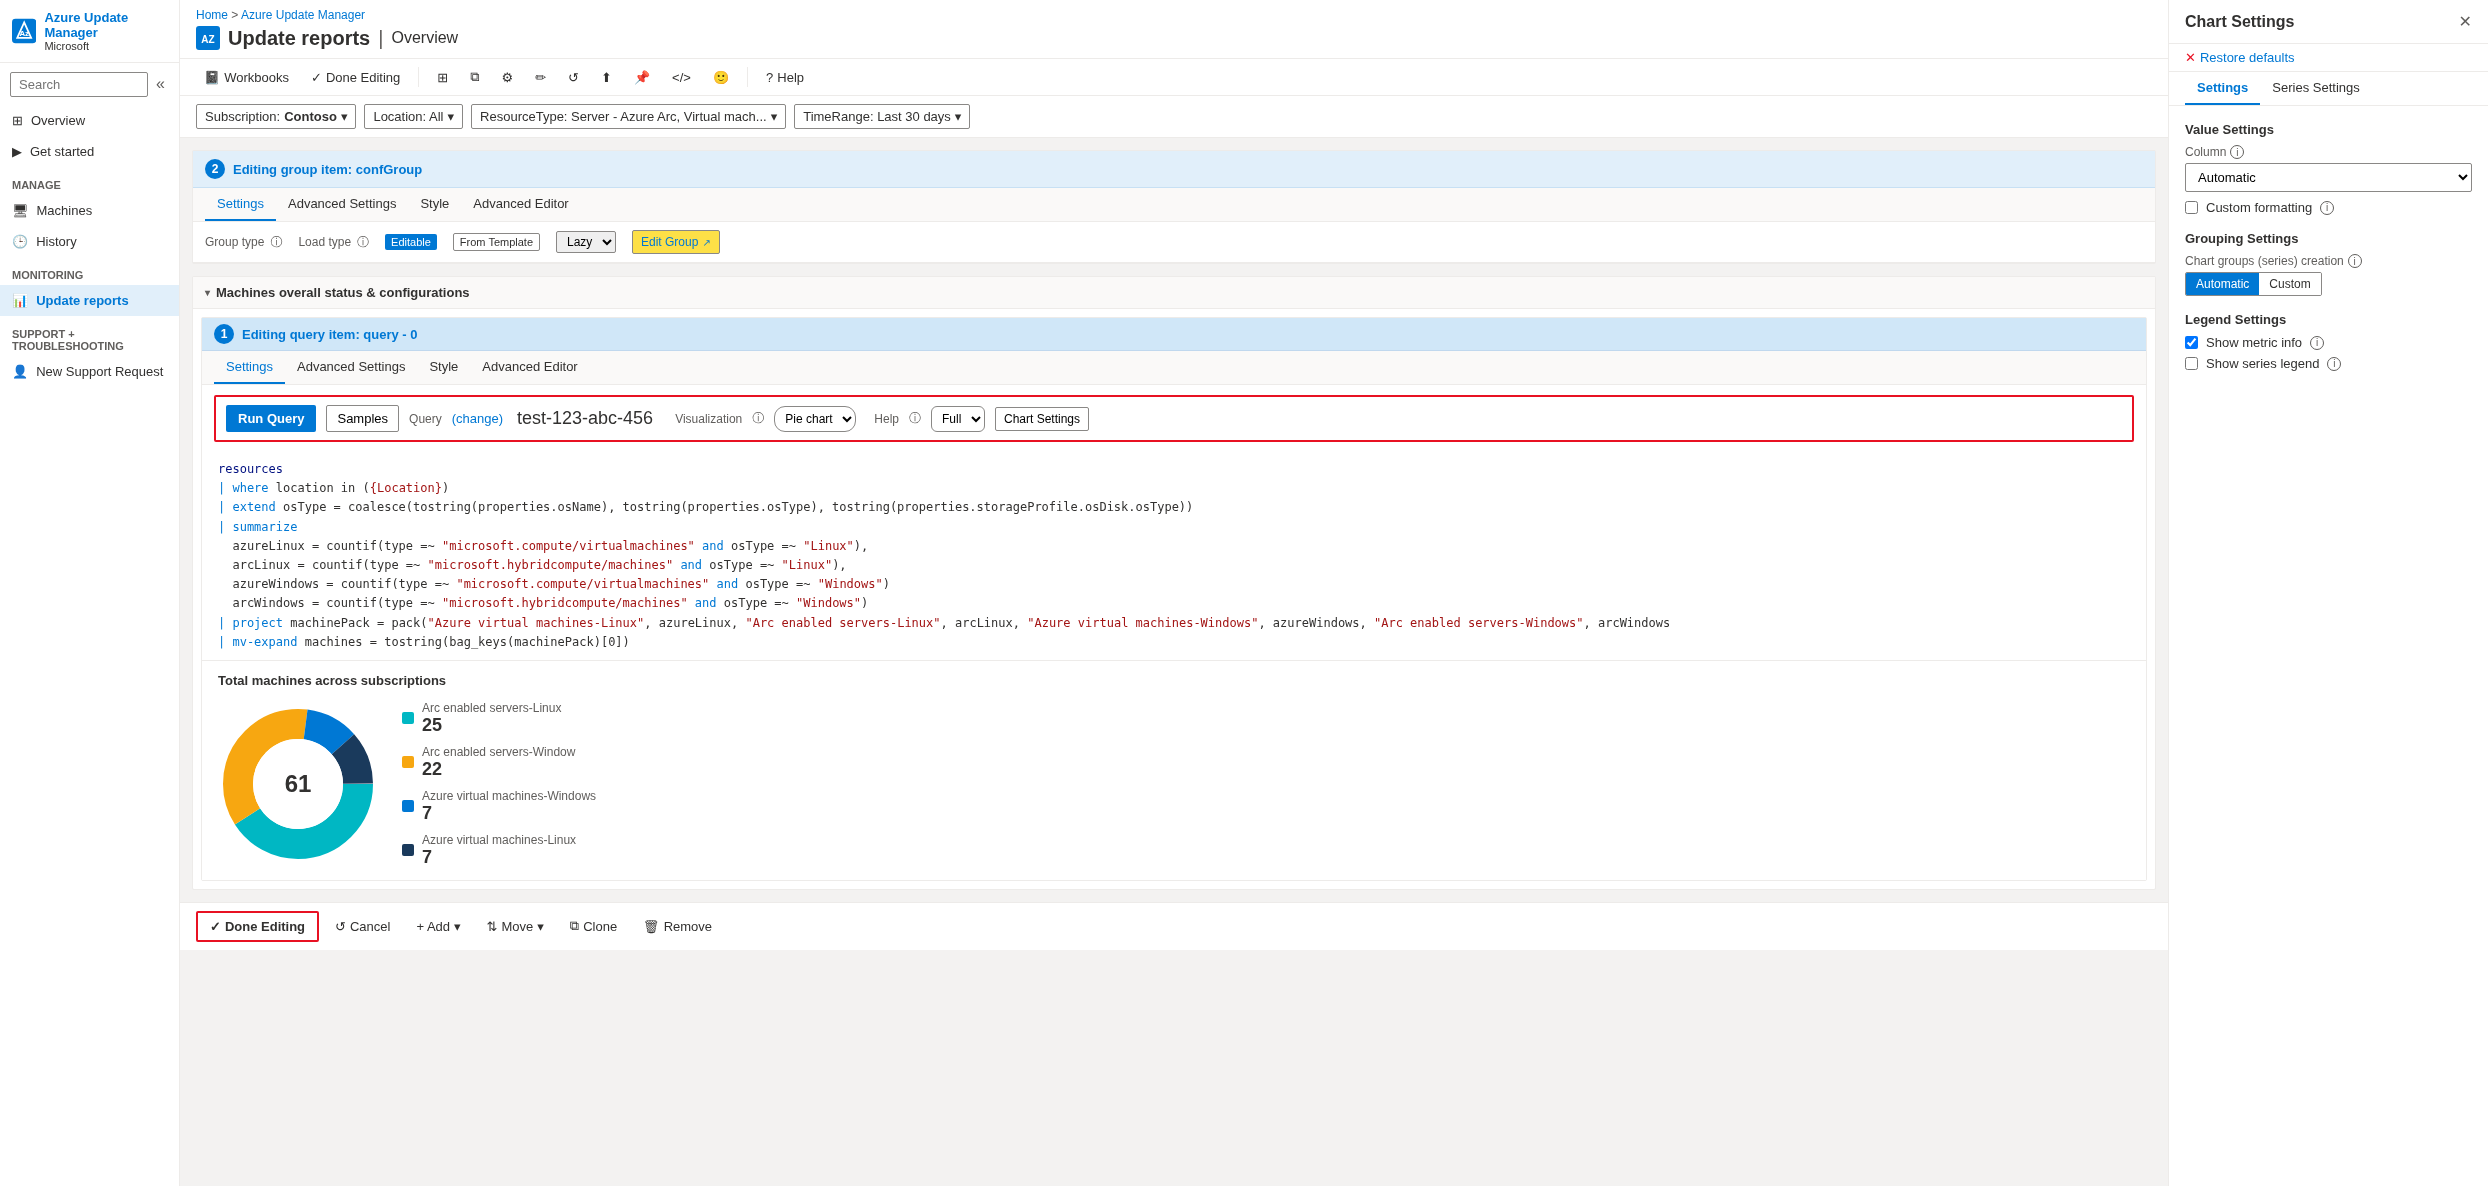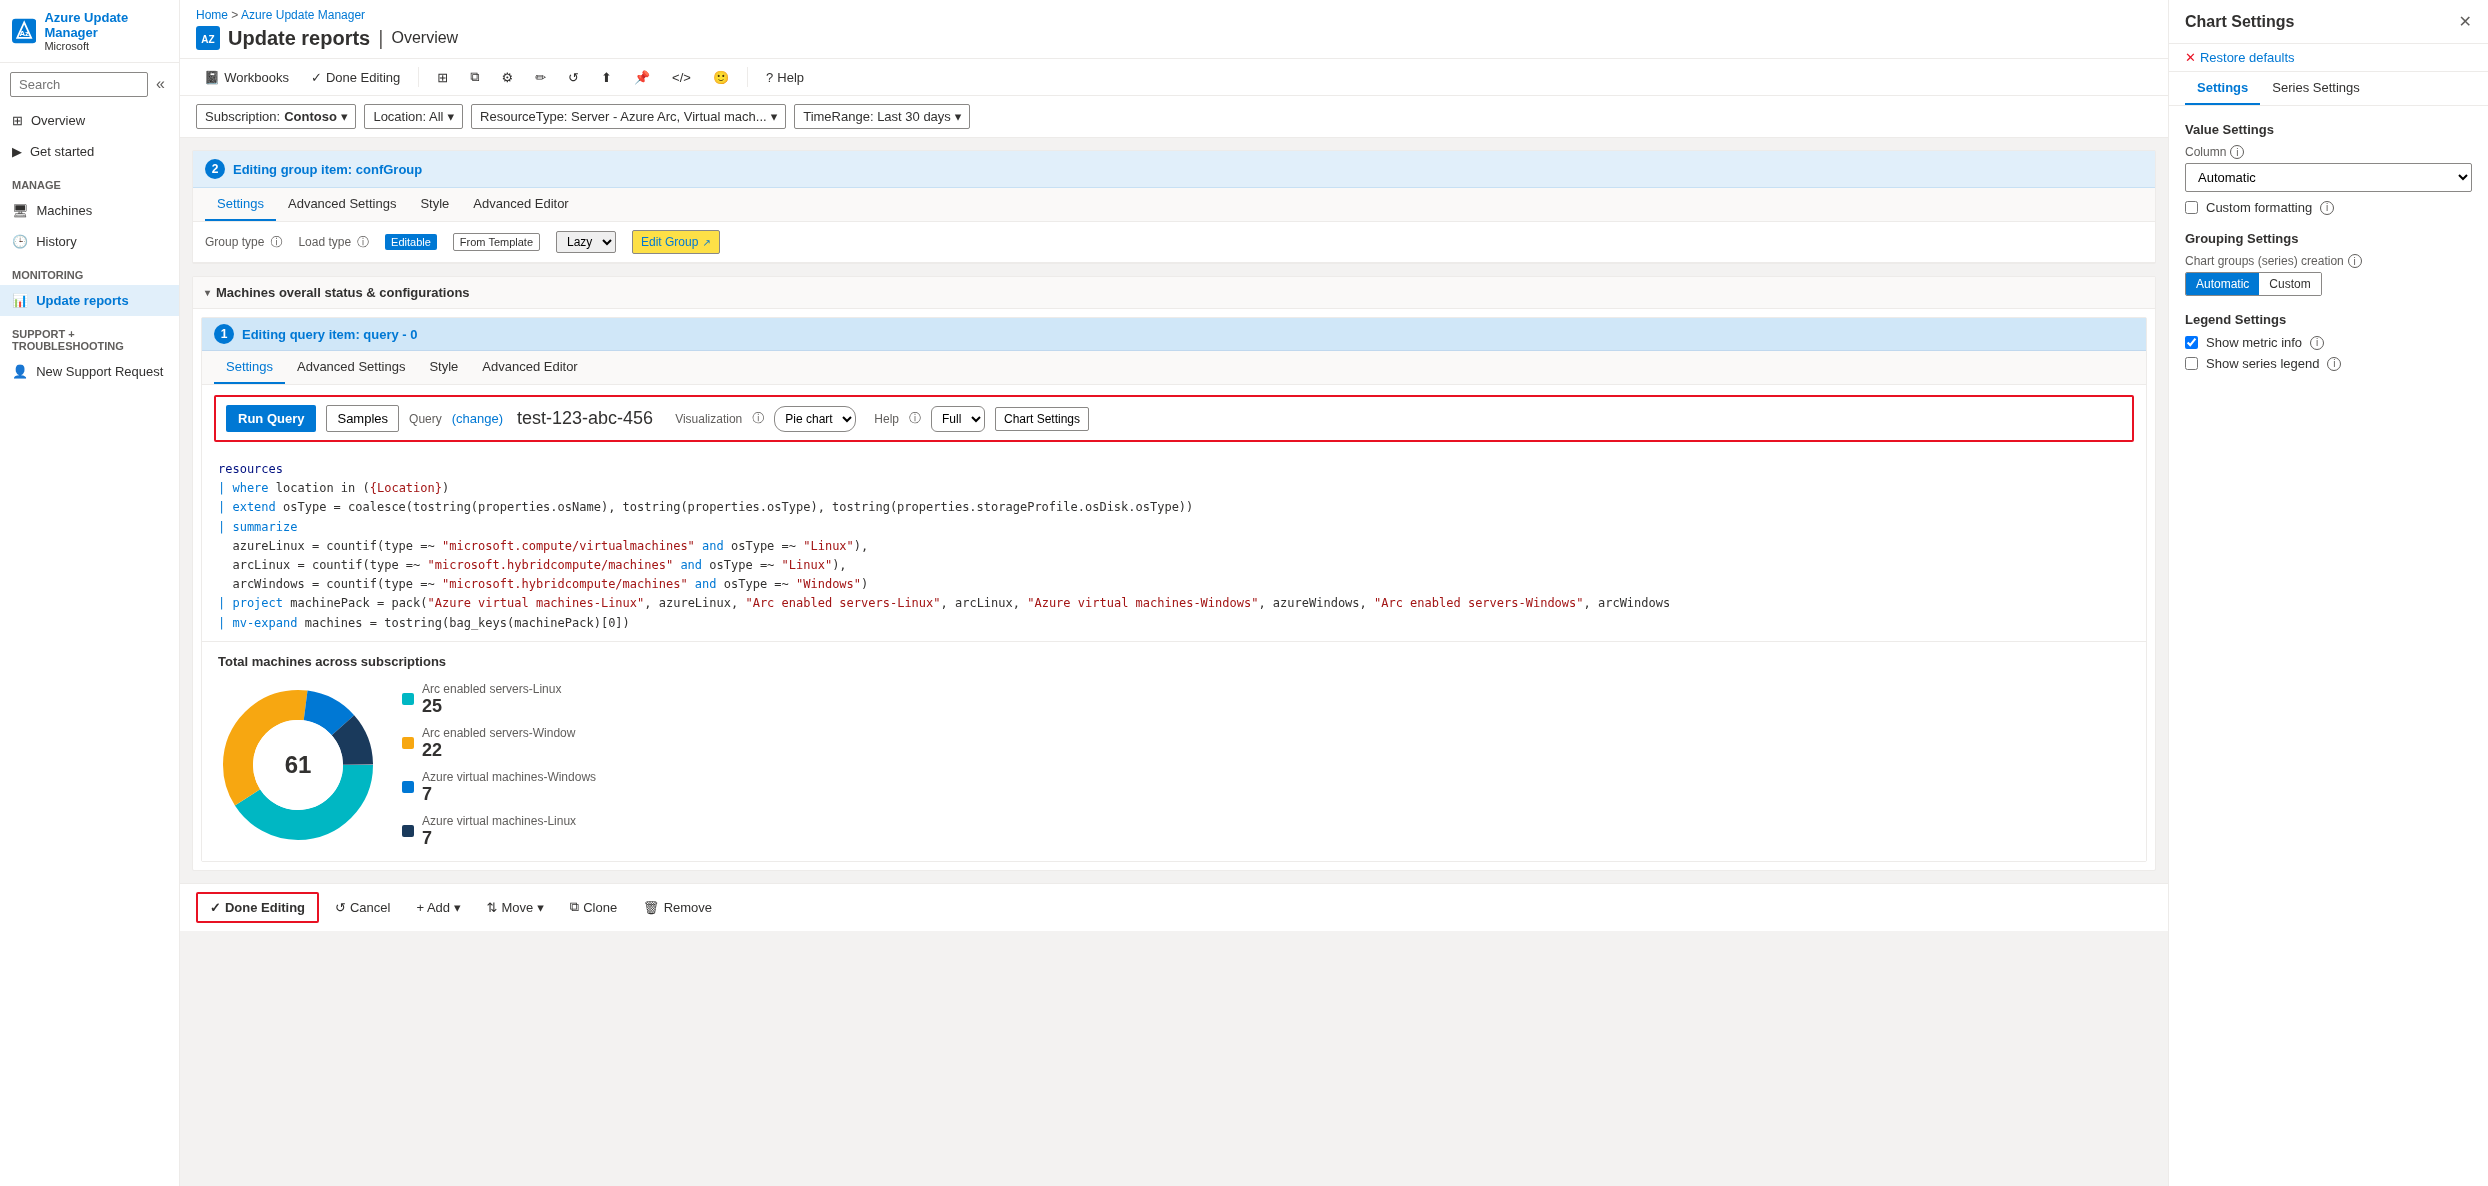--- a/index.html
+++ b/index.html
@@ -339,20 +339,21 @@
           <button class="chart-settings-btn">Chart Settings</button>
         </div>
 
         <div class="code-block">
           <div><span class="var">resources</span></div>
           <div><span class="kw">| where</span> location in (<span class="str">{Location}</span>)</div>
           <div><span class="kw">| extend</span> osType = coalesce(tostring(properties.osName), tostring(properties.osType), tostring(properties.storageProfile.osDisk.osType))</div>
           <div><span class="kw">| summarize</span></div>
           <div>&nbsp;&nbsp;azureLinux = countif(type =~ <span class="str">"microsoft.compute/virtualmachines"</span> <span class="kw">and</span> osType =~ <span class="str">"Linux"</span>),</div>
           <div>&nbsp;&nbsp;arcLinux = countif(type =~ <span class="str">"microsoft.hybridcompute/machines"</span> <span class="kw">and</span> osType =~ <span class="str">"Linux"</span>),</div>
+          <div>&nbsp;&nbsp;azureWindows = countif(type =~ <span class="str">"microsoft.compute/virtualmachines"</span> <span class="kw">and</span> osType =~ <span class="str">"Windows"</span>)</div>
           <div>&nbsp;&nbsp;arcWindows = countif(type =~ <span class="str">"microsoft.hybridcompute/machines"</span> <span class="kw">and</span> osType =~ <span class="str">"Windows"</span>)</div>
           <div><span class="kw">| project</span> machinePack = pack(<span class="str">"Azure virtual machines-Linux"</span>, azureLinux, <span class="str">"Arc enabled servers-Linux"</span>, arcLinux, <span class="str">"Azure virtual machines-Windows"</span>, azureWindows, <span class="str">"Arc enabled servers-Windows"</span>, arcWindows</div>
           <div><span class="kw">| mv-expand</span> machines = tostring(bag_keys(machinePack)[0])</div>
         </div>
 
         <div class="chart-section">
           <div class="chart-title">Total machines across subscriptions</div>
           <div class="chart-container">
 
             <div class="pie-chart">

